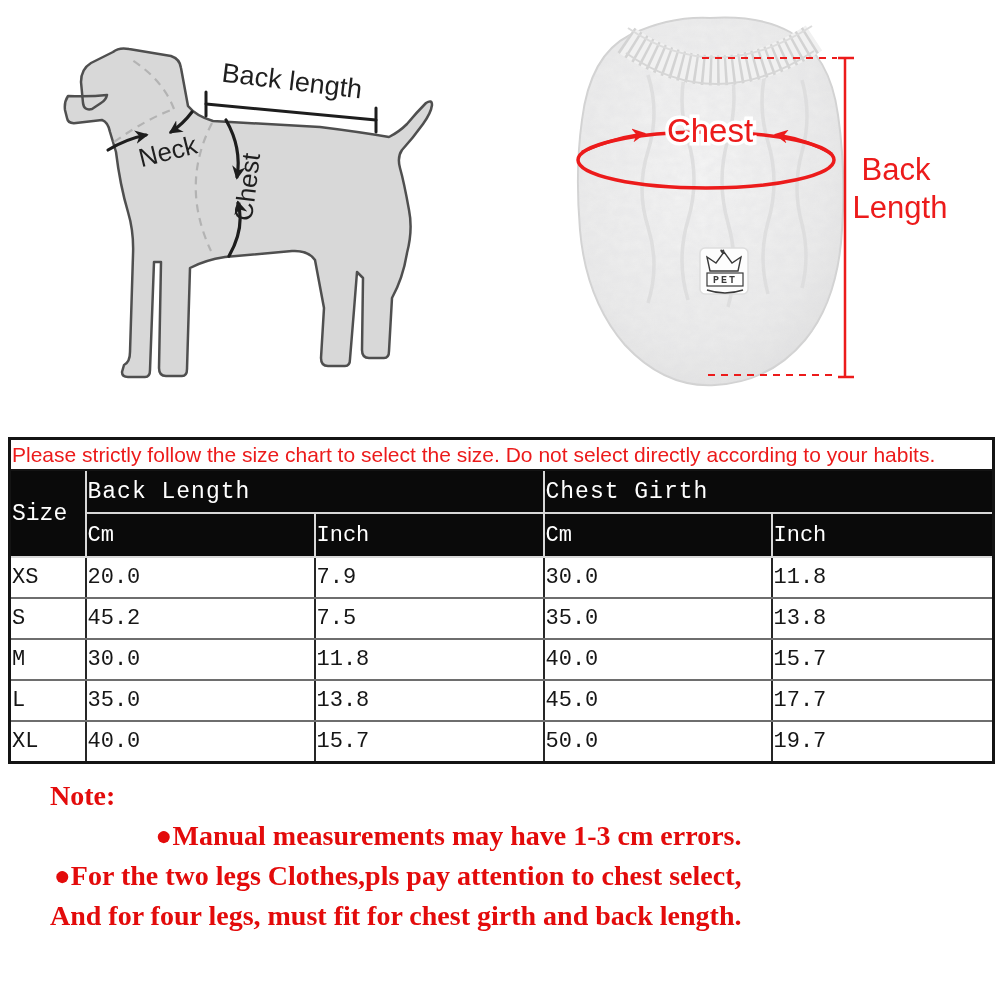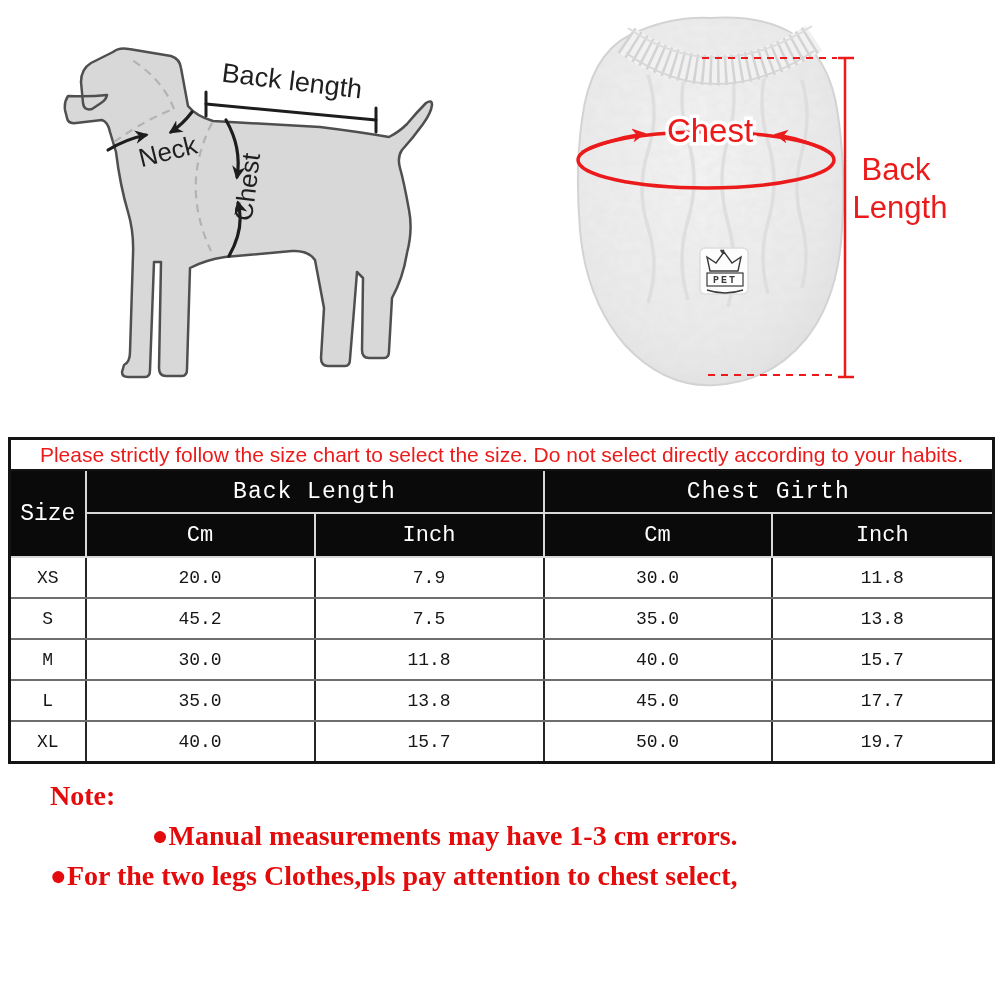--- a/index.html
+++ b/index.html
@@ -22,30 +22,30 @@
   .redfill{fill:var(--red,#ec1b1b);}
   .glabel-chest{font-family:"Liberation Sans",sans-serif;font-size:33px;fill:var(--red,#ec1b1b);
                 stroke:#ffffff;stroke-width:7;paint-order:stroke;}
   .glabel-bl{font-family:"Liberation Sans",sans-serif;font-size:31px;fill:var(--red,#ec1b1b);}
   .tag-line{fill:none;stroke:#3a3a3a;stroke-width:1.4;}
   .tag-text{font-family:"Liberation Mono",monospace;font-size:10px;font-weight:bold;fill:#3a3a3a;letter-spacing:2px;}
   .tag-heart{font-size:8px;fill:#3a3a3a;}
 
   
   table.size-table{position:absolute;left:8px;top:437px;width:984px;border-collapse:collapse;
-        table-layout:fixed;border:3px solid #141414;text-align:center;
+        table-layout:fixed;border:3px solid #141414;
         font-family:"Liberation Mono",monospace;color:#161616;}
   .warning-cell{height:27px;background:#ffffff;color:var(--red,#ec1b1b);
         font-family:"Liberation Sans",sans-serif;font-size:21px;
         border-bottom:2px solid #141414;white-space:nowrap;}
   tr.hdr td{background:var(--hdr-bg,#0a0a0a);color:#ffffff;border:2px solid #d8d8d8;}
   .hd-size{font-size:23px;}
   .hd-group{height:39px;font-size:23px;letter-spacing:1px;}
   .hd-unit{height:40px;font-size:22px;}
-  tr.body-row td{height:37px;font-size:18px;background:#fff;
+  tr.body-row td{height:37px;font-size:22px;background:#fff;
         border-left:2px solid #262626;border-right:2px solid #262626;
         border-top:2px solid #6e6e6e;border-bottom:2px solid #6e6e6e;}
 
   
   .notes{position:absolute;left:50px;top:782px;color:var(--note-red,#e30b0b);
          font-family:"Liberation Serif",serif;font-weight:bold;font-size:28px;}
   .note-title{line-height:28px;}
   .note-line{margin-top:12px;line-height:28px;white-space:nowrap;text-align:right;}
 </style>
 </head>
@@ -212,15 +212,16 @@
         <td>50.0</td>
         <td>19.7</td>
       </tr>
     </tbody>
   </table>
 
   <div class="notes">
     <div class="note-title">Note:</div>
     <div class="note-line">●Manual measurements may have 1-3 cm errors.</div>
     <div class="note-line">●For the two legs Clothes,pls pay attention to chest select,</div>
+    <div class="note-line">And for four legs, must fit for chest girth and back length.</div>
   </div>
 
 </div>
 
 </body></html>

